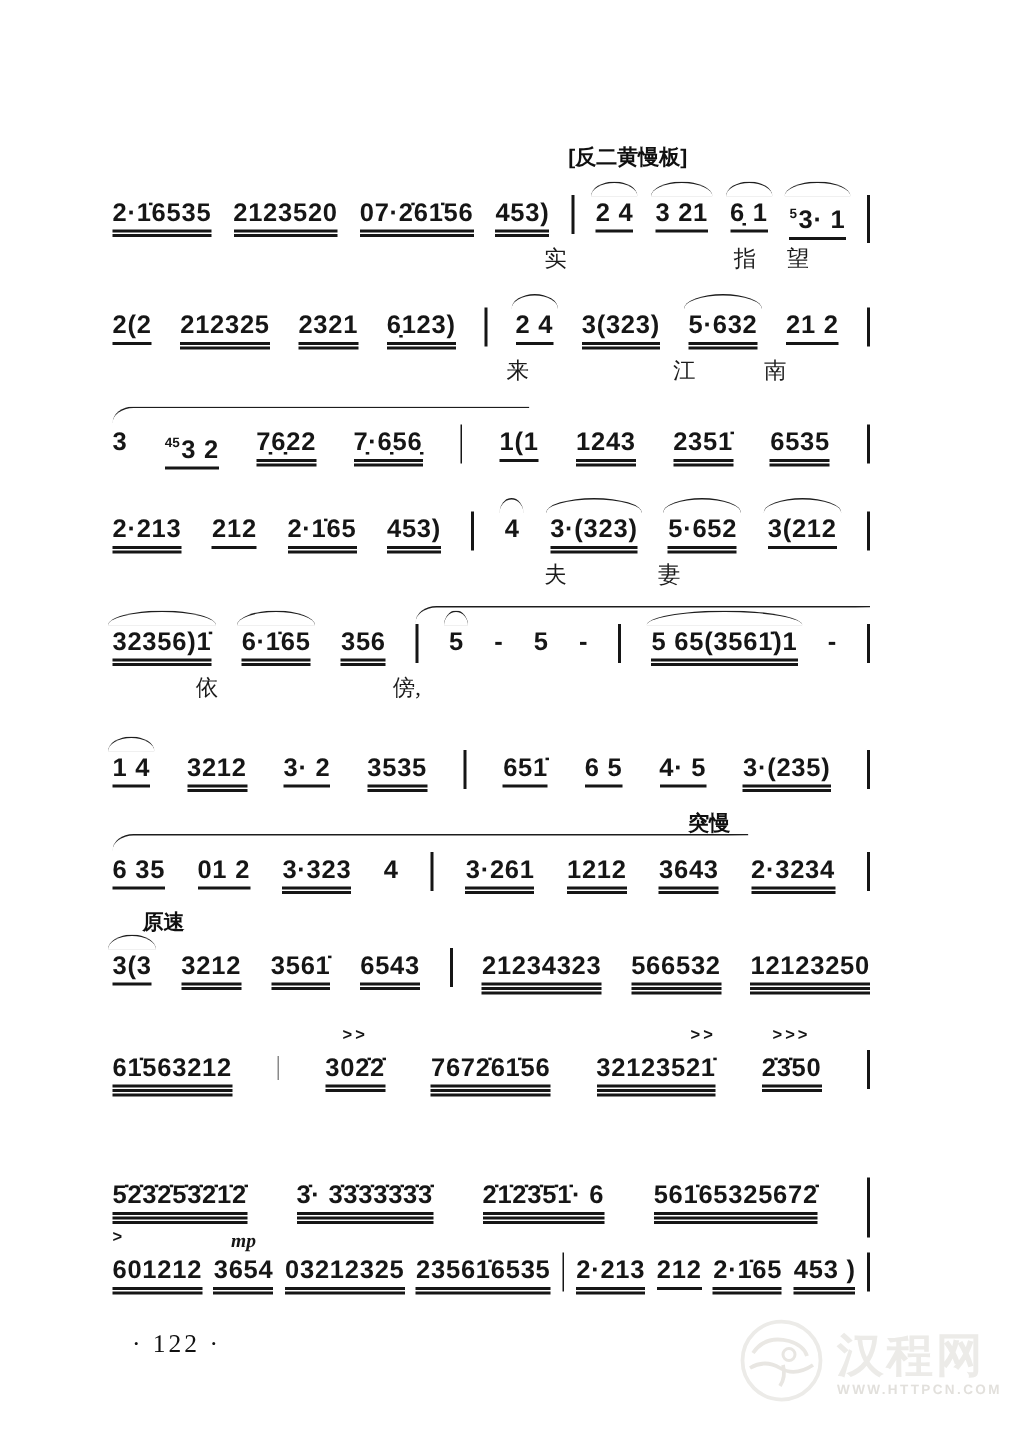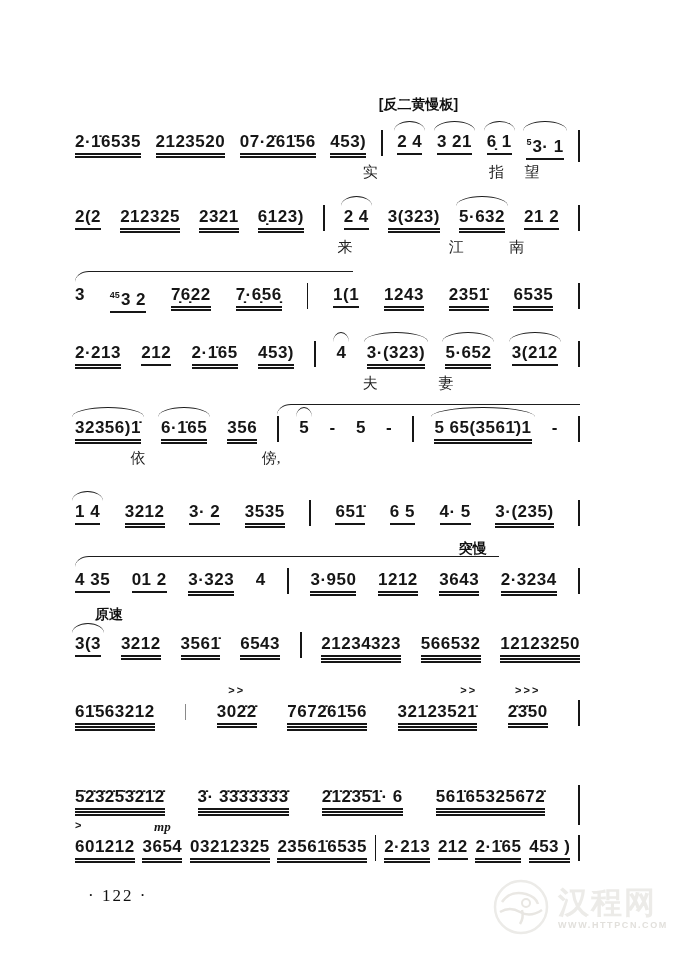--- a/index.html
+++ b/index.html
@@ -409,21 +409,21 @@
             </div>
           </div>
           <div class="bar"></div>
         </div>
       </div>
       <div class="line" style="top: 570px;">
         <div class="overline" style="left: 0%; width: 84%;"></div>
         <div class="marker" style="left: 76%; top: -30px;">突慢</div>
         <div class="row">
           <div class="tok">
-            <div class="t">4 35</div>
+            <div class="t">6 35</div>
             <div class="ub">
               <div class="ul"></div>
             </div>
           </div>
           <div class="tok">
             <div class="t">01 2</div>
             <div class="ub">
               <div class="ul"></div>
             </div>
           </div>
@@ -432,21 +432,21 @@
             <div class="ub">
               <div class="ul"></div>
               <div class="ul"></div>
             </div>
           </div>
           <div class="tok">
             <div class="t">4</div>
           </div>
           <div class="bar"></div>
           <div class="tok">
-            <div class="t">3·950</div>
+            <div class="t">3·261</div>
             <div class="ub">
               <div class="ul"></div>
               <div class="ul"></div>
             </div>
           </div>
           <div class="tok">
             <div class="t">1212</div>
             <div class="ub">
               <div class="ul"></div>
               <div class="ul"></div>

